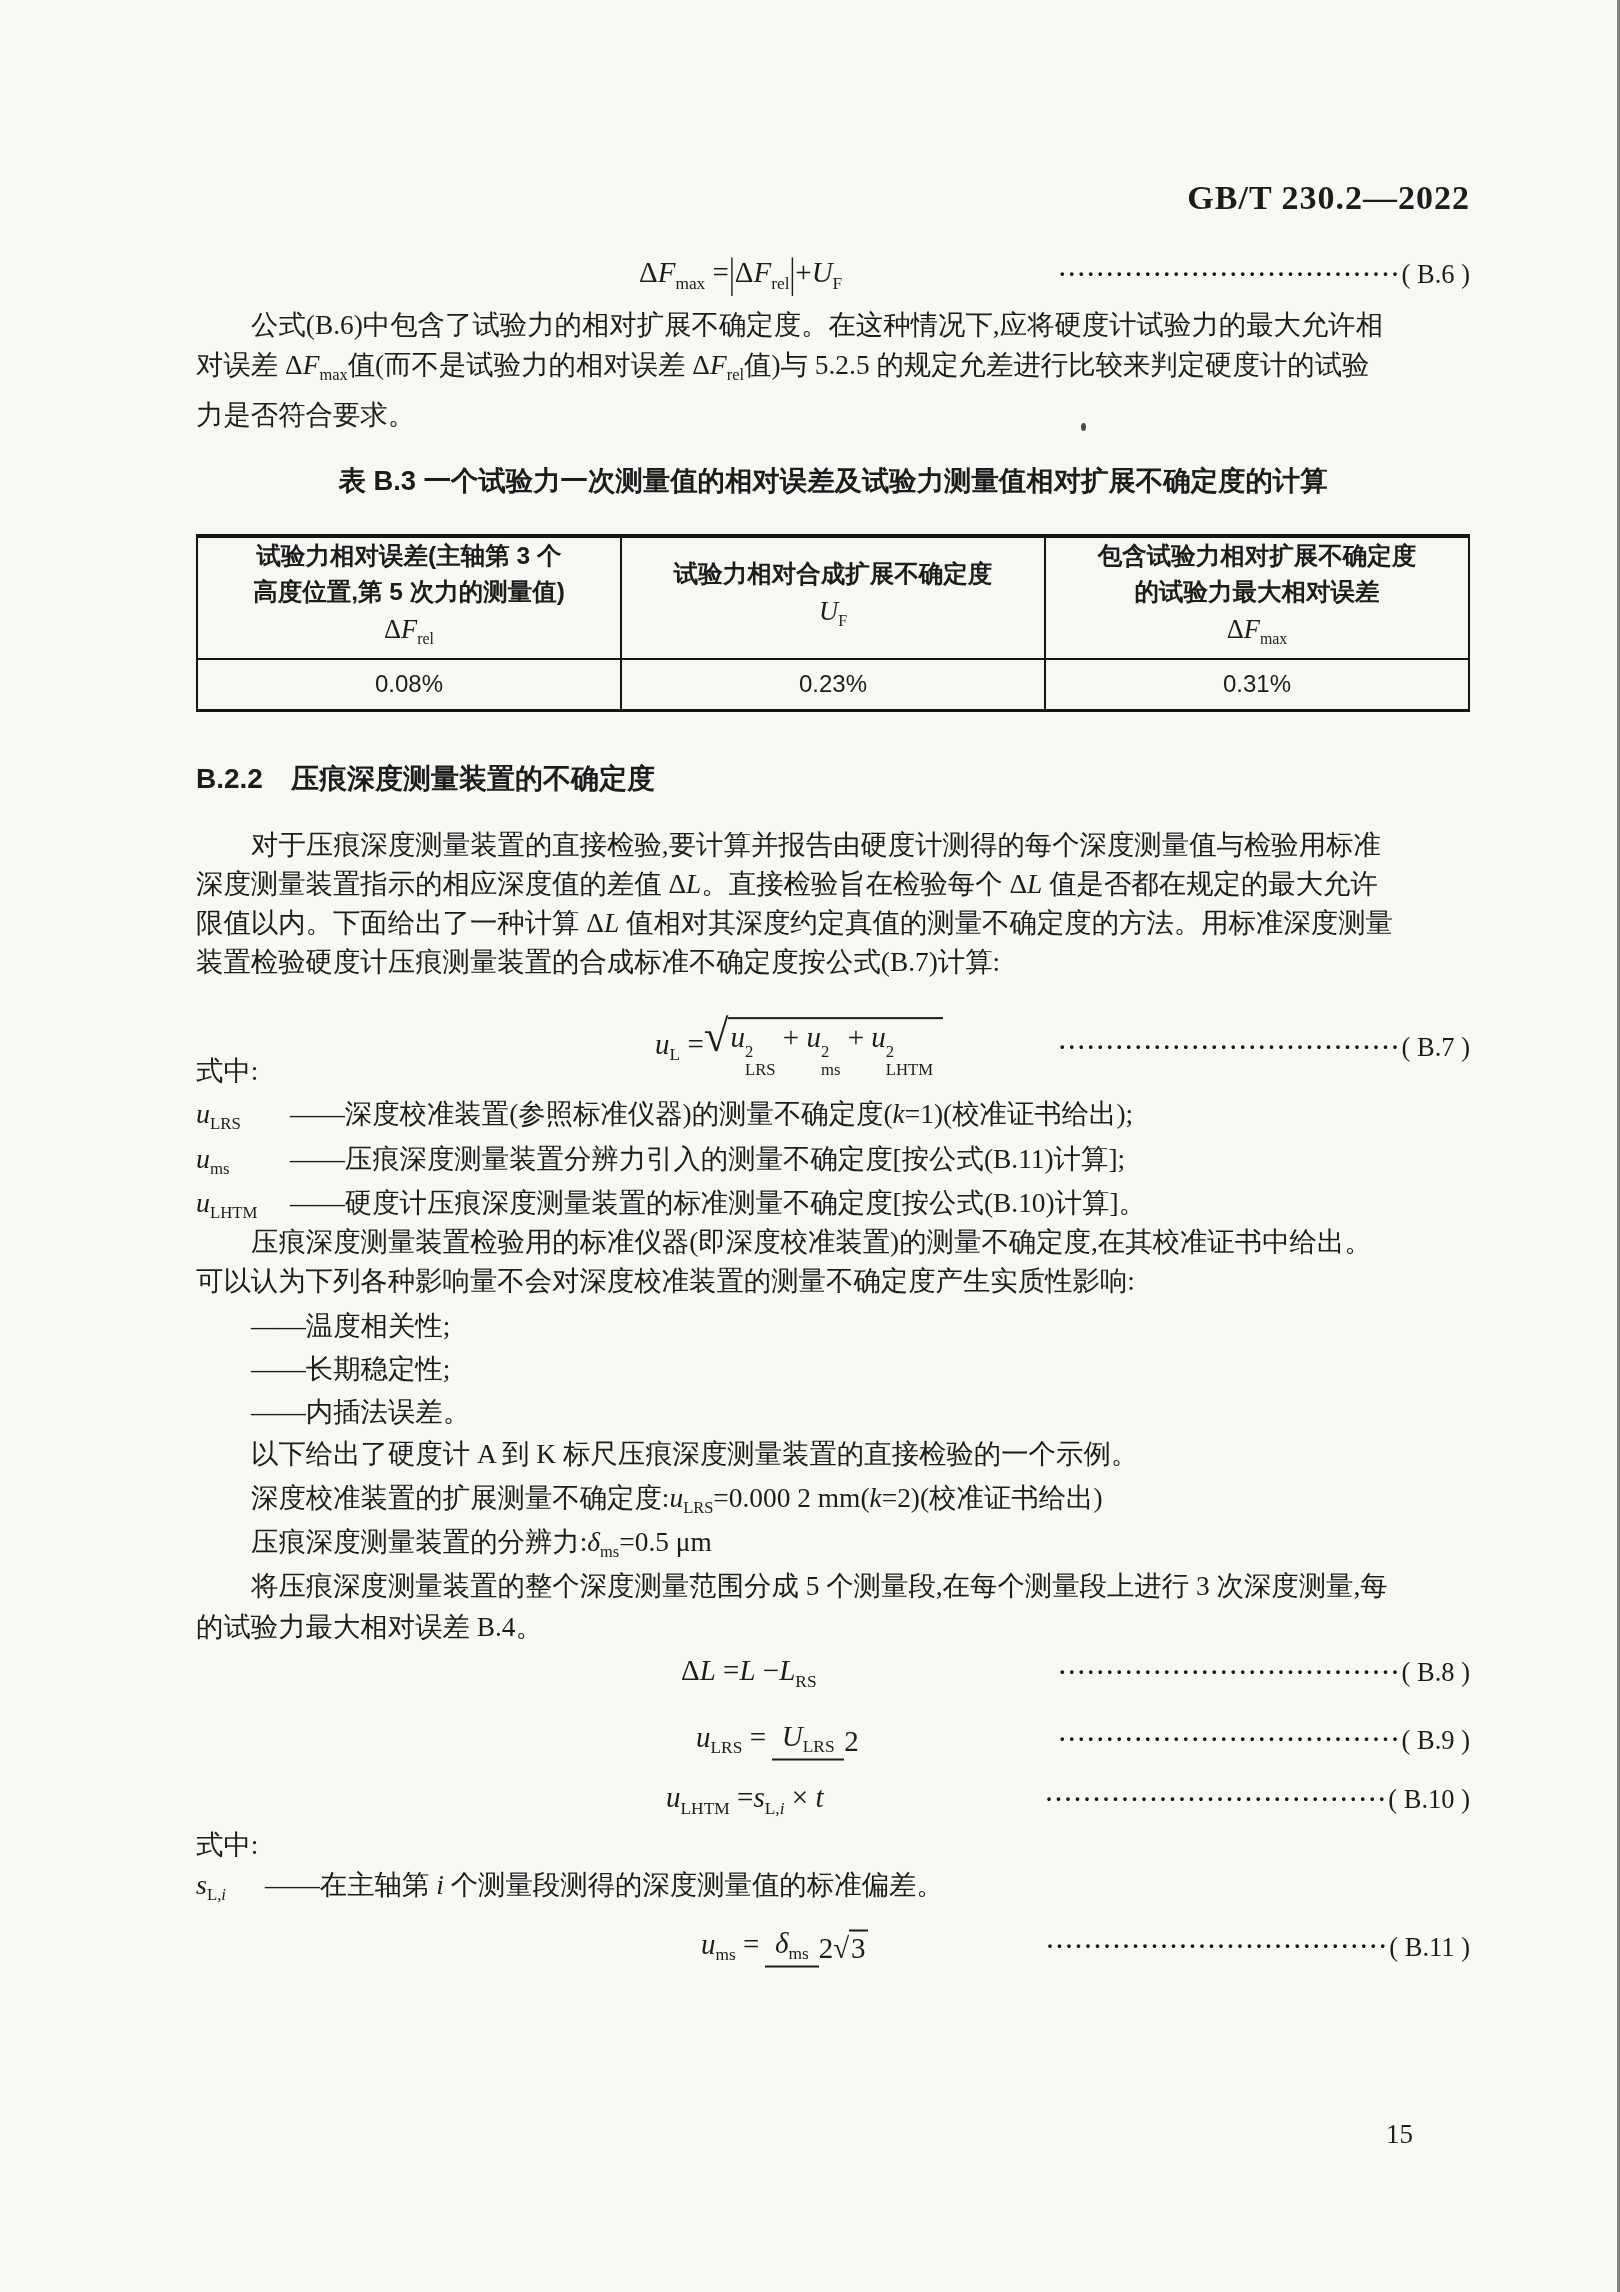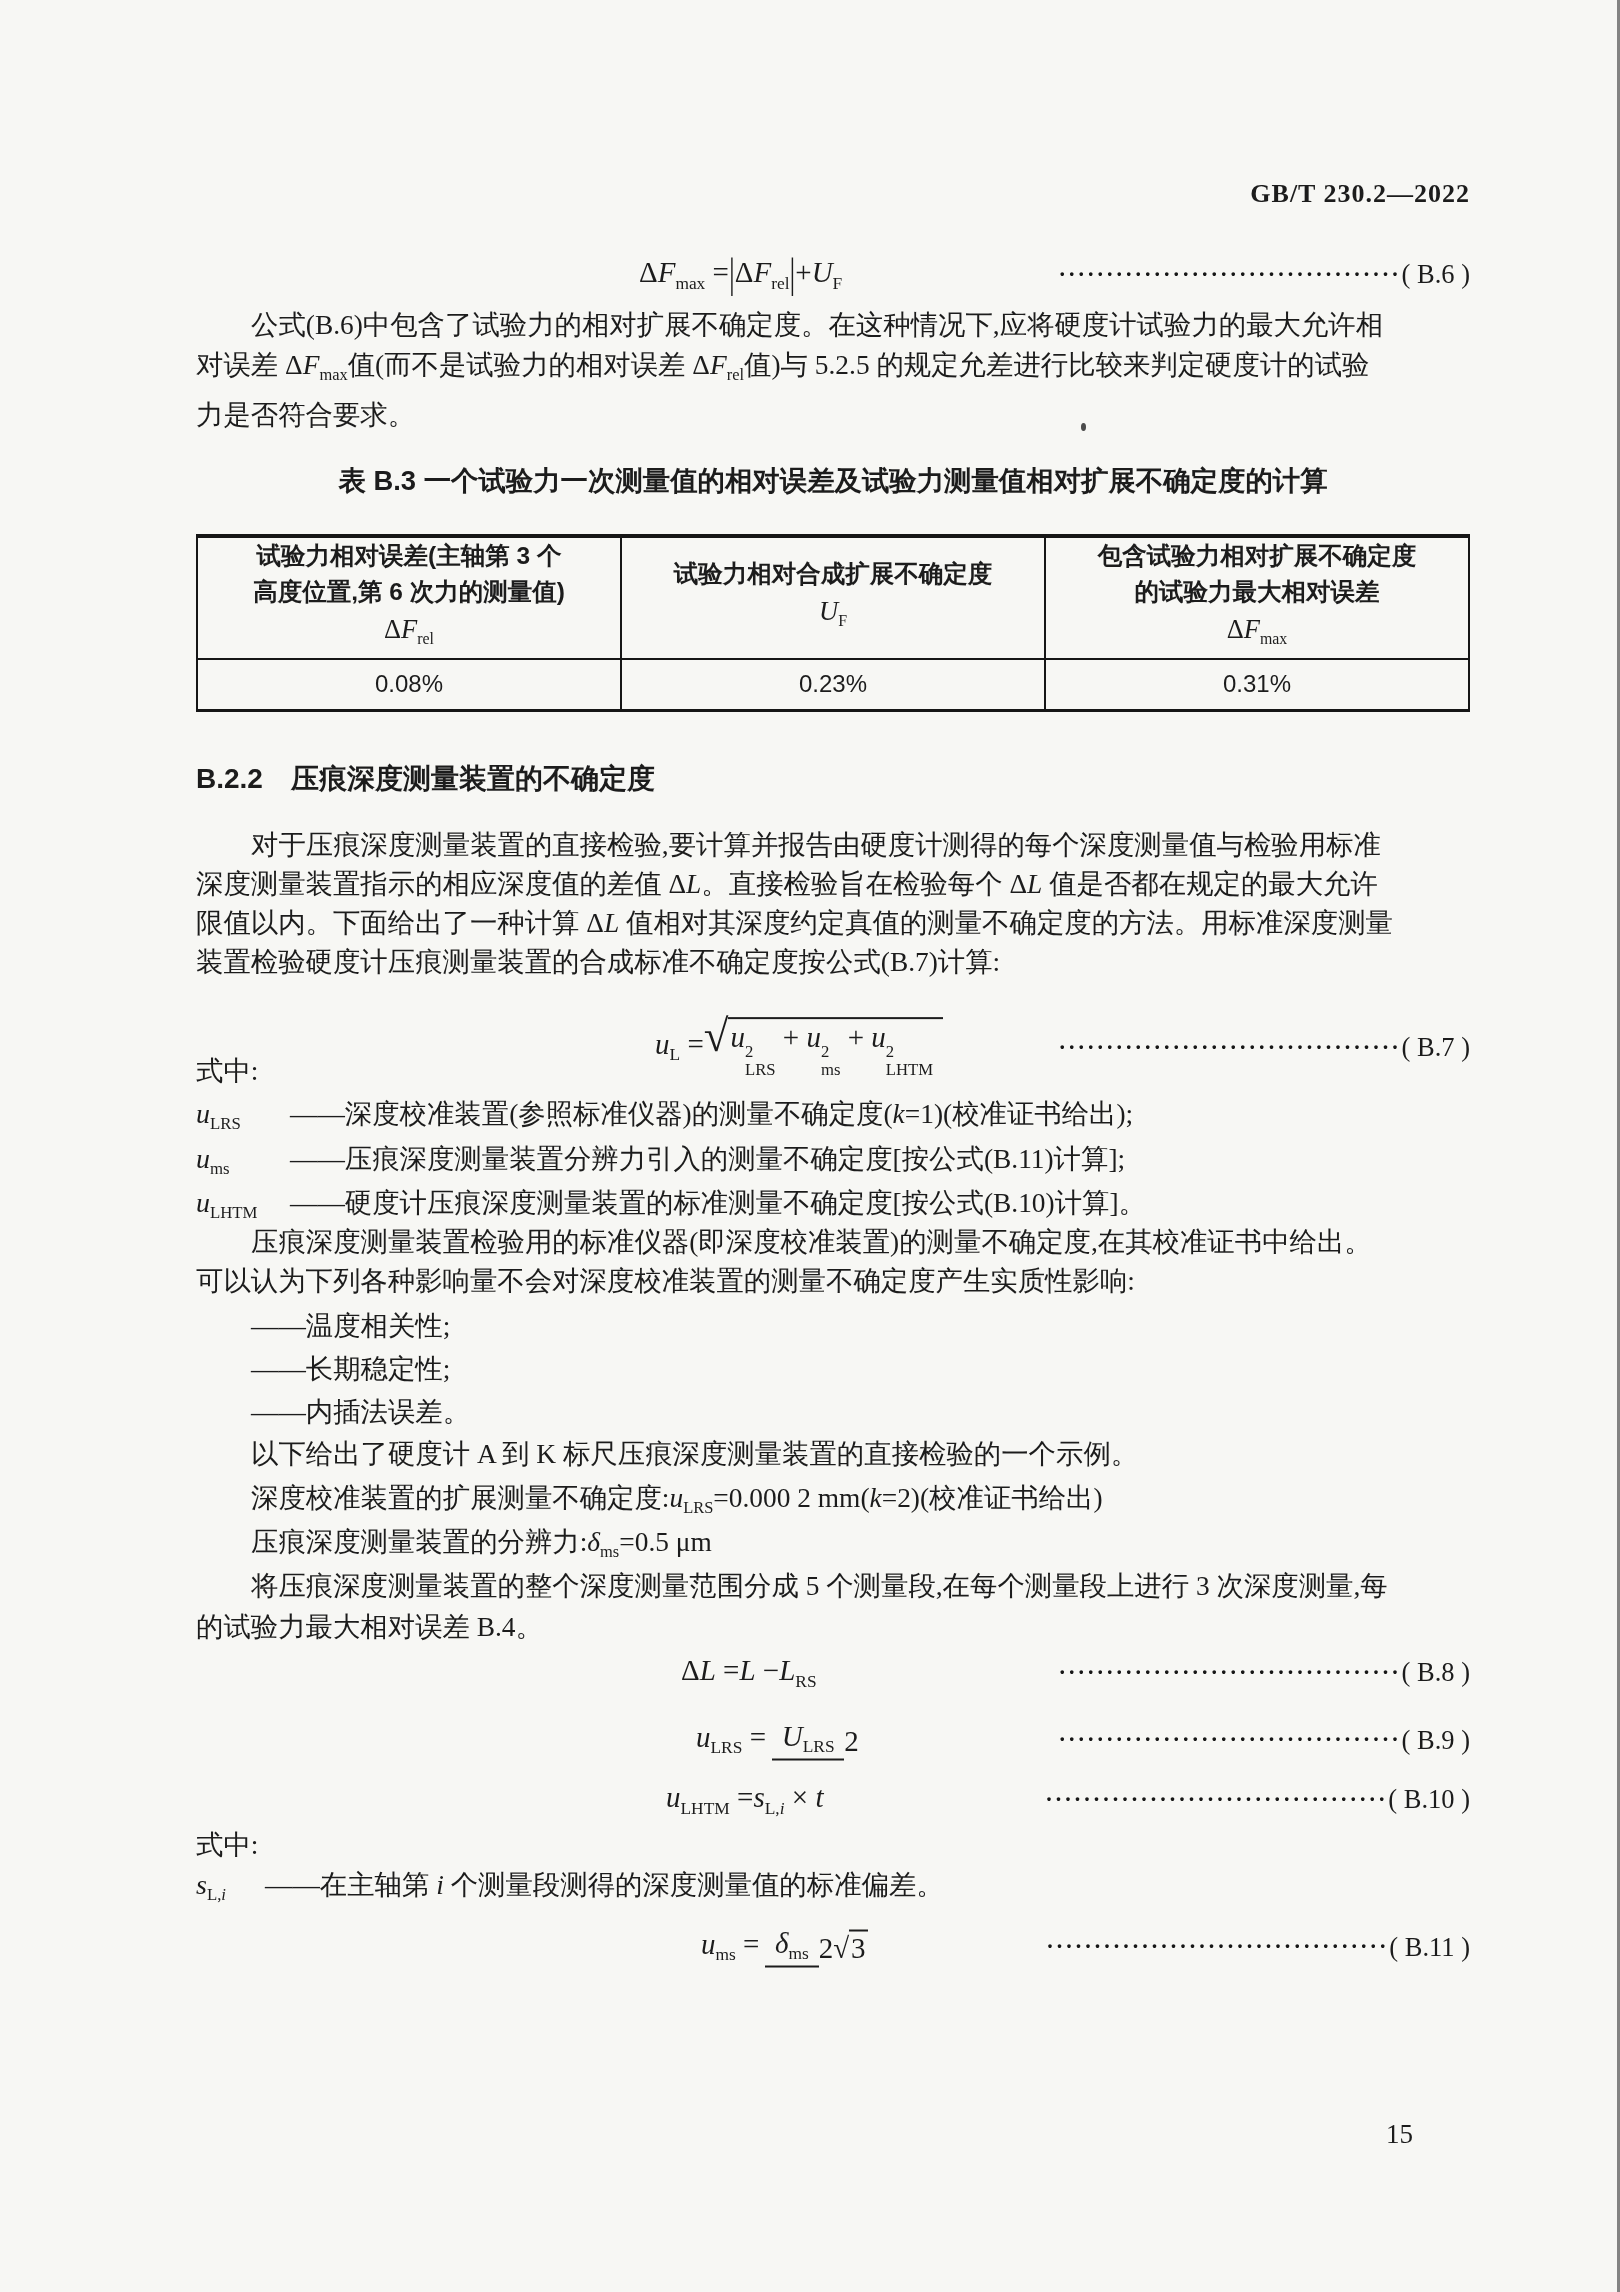--- a/index.html
+++ b/index.html
@@ -10,21 +10,21 @@
     background:#f7f7f4;
     font-family:"Liberation Serif","DejaVu Serif",serif;
     color:#1c1c1c;
     overflow:hidden;
   }
   .hei{font-family:"Liberation Sans","DejaVu Sans",sans-serif;}
   .abs{position:absolute;}
   .content{left:196px;width:1274px;}
 
   
-  .std-header{top:179px;text-align:right;font-weight:bold;font-size:26px;letter-spacing:1px;}
+  .std-header{top:179px;text-align:right;font-weight:bold;font-size:34px;letter-spacing:1px;}
 
   
   .para{font-size:27.4px;line-height:40px;}
   .para .ln{white-space:nowrap;}
   .indent{padding-left:55px;}
 
   sub{font-size:0.6em;font-style:normal;vertical-align:-0.35em;letter-spacing:0;}
   i{font-style:italic;}
 
   
@@ -93,21 +93,21 @@
 
   <div class="abs speck" style="left:1081px;top:423px;width:4.9px;height:7.8px;"></div>
 
   <div class="abs content tbl-title hei" style="top:463px;">表 B.3  一个试验力一次测量值的相对误差及试验力测量值相对扩展不确定度的计算</div>
 
   <table class="b3 abs hei" style="top:534px;left:196px;">
     <tbody>
         <tr class="hdr">
       <th>
         <div>试验力相对误差(主轴第 3 个</div>
-        <div>高度位置,第 6 次力的测量值)</div>
+        <div>高度位置,第 5 次力的测量值)</div>
         <div class="th-math">Δ<i>F</i><sub>rel</sub></div>
       </th>
       <th>
         <div>试验力相对合成扩展不确定度</div>
         <div class="th-math"><i>U</i><sub>F</sub></div>
       </th>
       <th>
         <div>包含试验力相对扩展不确定度</div>
         <div>的试验力最大相对误差</div>
         <div class="th-math">Δ<i>F</i><sub>max</sub></div>

